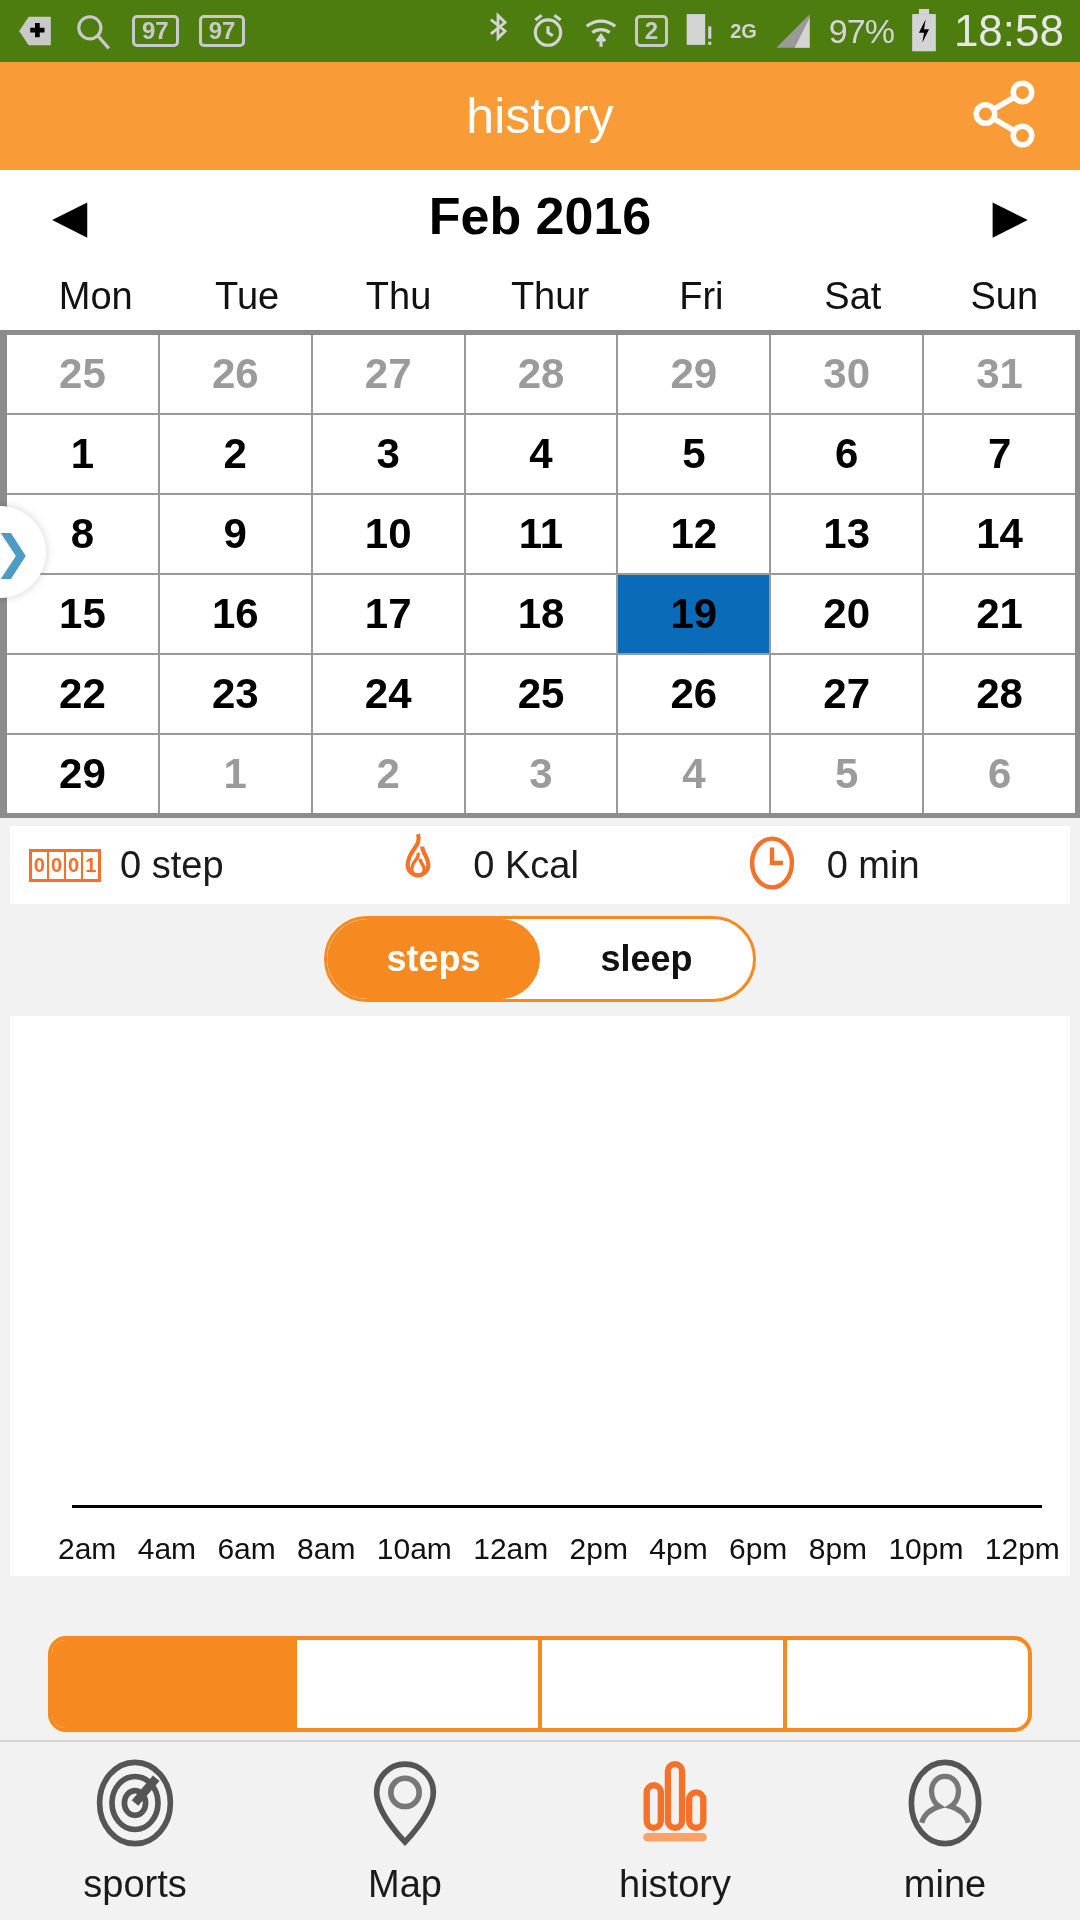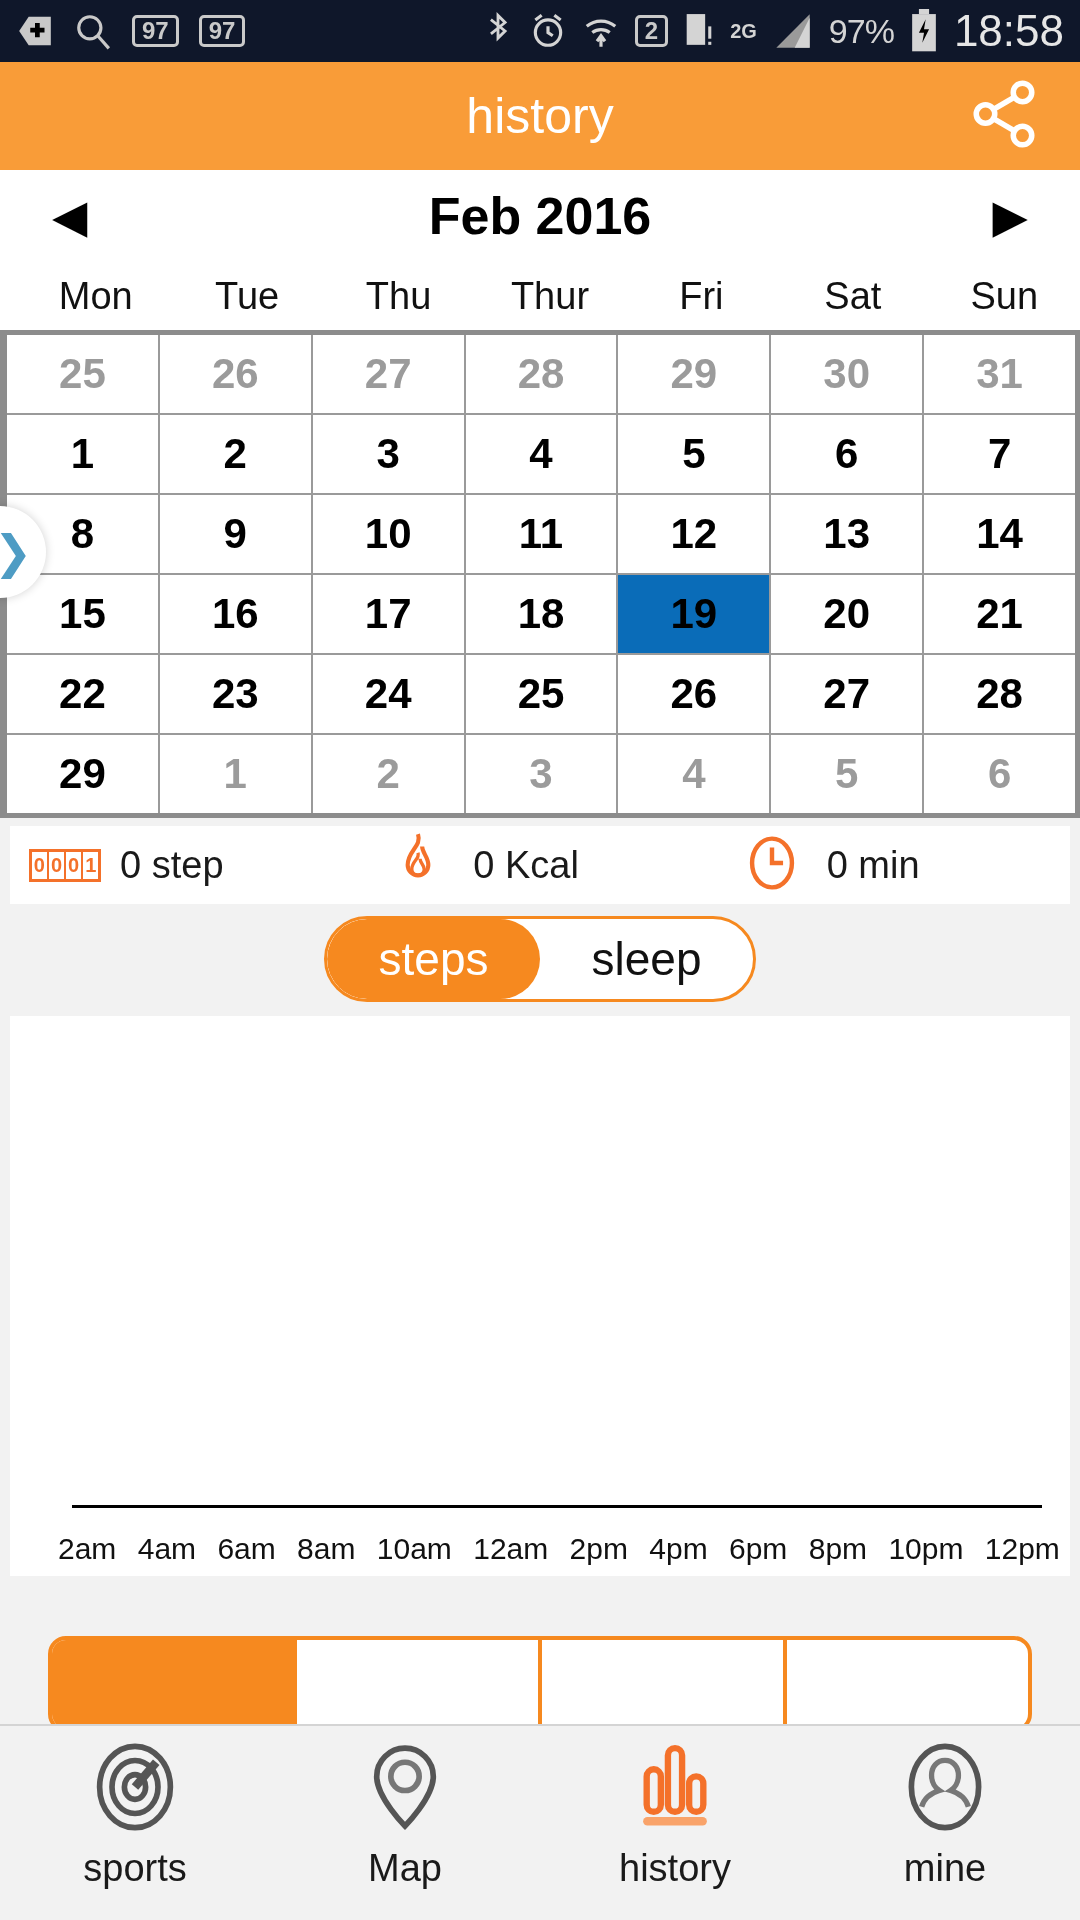--- a/index.html
+++ b/index.html
@@ -6,21 +6,21 @@
   html, body {
     width: 1080px; height: 1920px;
     background: #ffffff;
     font-family: "Liberation Sans", sans-serif;
     overflow: hidden;
   }
   #app { position: relative; width: 1080px; height: 1920px; background: #f2f2f2; }
 
   
   .statusbar {
-    height: 62px; background: #0f172a; color: #d4d4d4;
+    height: 62px; background: #4d7c0f; color: #d4d4d4;
     display: flex; align-items: center; padding: 0 16px;
   }
   .sb-left { display: flex; align-items: center; gap: 20px; }
   .sb-right { display: flex; align-items: center; gap: 14px; margin-left: auto; }
   .sb-badge {
     border: 3px solid #c9c9c9; border-radius: 5px;
     font-size: 24px; font-weight: bold; color: #c9c9c9;
     padding: 1px 7px; line-height: 1;
   }
   .sb-ico { display: inline-flex; align-items: center; }
@@ -102,21 +102,21 @@
   .counter-ico b:last-child { border-right: none; }
 
   
   .togglewrap { display: flex; justify-content: center; padding: 12px 0 14px 0; background: #f2f2f2; }
   .toggle {
     display: flex; border: 3px solid #F6891F; border-radius: 44px;
     overflow: hidden; background: #fff; height: 86px;
   }
   .toggle .seg {
     width: 213px; display: flex; align-items: center; justify-content: center;
-    font-size: 46px; color: #111;
+    font-size: 36px; color: #111; font-weight: bold;
   }
   .toggle .seg.active {
     background: #F6891F; color: #fff; border-radius: 44px;
   }
 
   
   .chartbox { background: #fff; margin: 0 10px; height: 560px; position: relative; }
   .chart-axis {
     position: absolute; left: 62px; right: 28px; bottom: 68px;
     border-top: 3px solid #000;
@@ -136,21 +136,21 @@
   .segctrl .s {
     flex: 1; display: flex; align-items: flex-start; justify-content: center;
     font-size: 44px; color: #111; border-right: 4px solid #F6891F;
     padding-top: 22px;
   }
   .segctrl .s:last-child { border-right: none; }
   .segctrl .s.active { background: #F6891F; color: #fff; }
 
   
   .bottomnav {
-    position: absolute; left: 0; bottom: 16px; width: 1080px; height: 180px;
+    position: absolute; left: 0; bottom: 0; width: 1080px; height: 180px;
     background: #f2f2f2; border-top: 2px solid #d4d4d4;
     display: flex; align-items: center;
   }
   .nav-item {
     flex: 1; display: flex; flex-direction: column; align-items: center; gap: 10px;
   }
   .nav-item .lbl { font-size: 38px; color: #1a1a1a; }
   .nav-item.active .lbl { color: #1a1a1a; }
 </style>
 </head>

